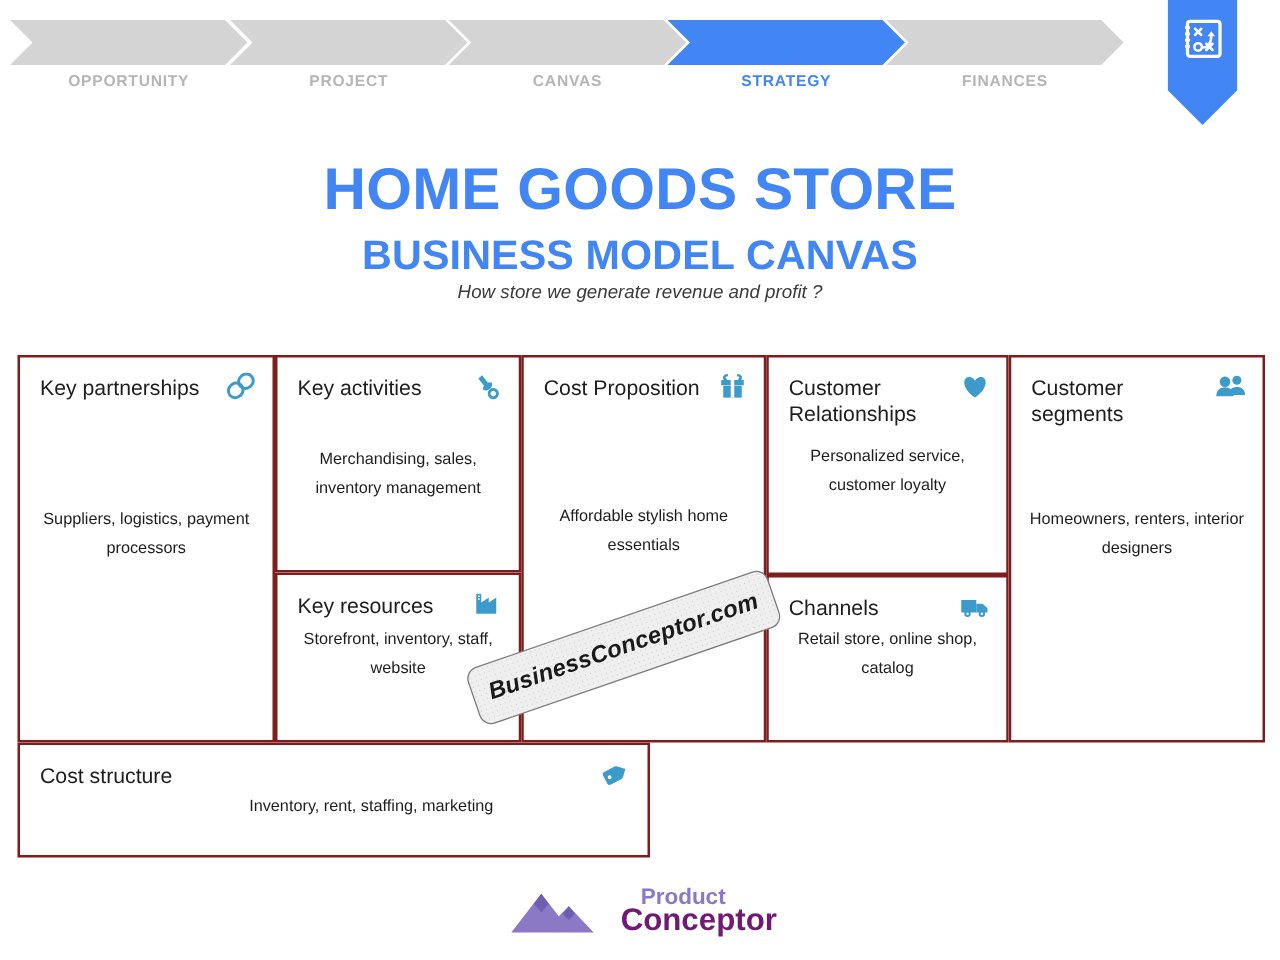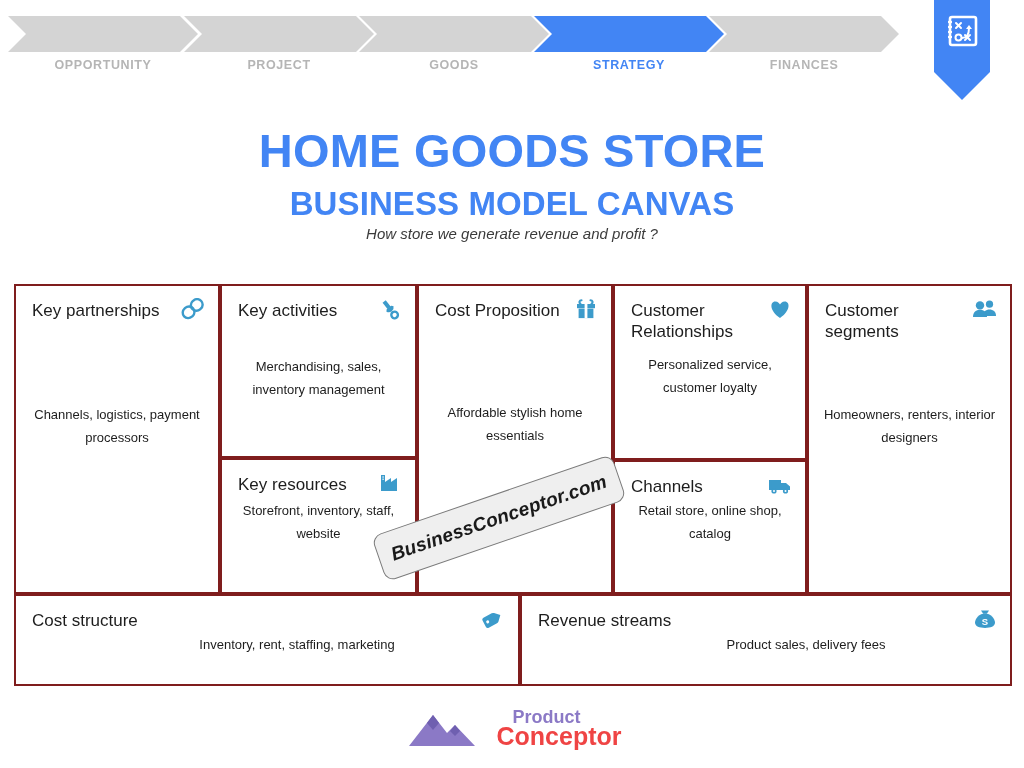--- a/index.html
+++ b/index.html
@@ -213,41 +213,41 @@
   }
   #footer-logo .logo-word-1 {
     font-size: 18px;
     font-weight: bold;
     color: #8B79C6;
     margin-left: 16px;
   }
   #footer-logo .logo-word-2 {
     font-size: 25px;
     font-weight: bold;
-    color: #ef4444;
+    color: #701a75;
   }
 </style>
 </head>
 <body>
 
 <div id="step-nav">
 
   <div class="step" style="left:8px; width:190px;">
     <div class="step-shape"></div>
     <div class="step-label">OPPORTUNITY</div>
   </div>
 
   <div class="step" style="left:184px; width:190px;">
     <div class="step-shape"></div>
     <div class="step-label">PROJECT</div>
   </div>
 
   <div class="step" style="left:359px; width:190px;">
     <div class="step-shape"></div>
-    <div class="step-label">GOODS</div>
+    <div class="step-label">CANVAS</div>
   </div>
 
   <div class="step active" style="left:534px; width:190px;">
     <div class="step-shape"></div>
     <div class="step-label">STRATEGY</div>
   </div>
 
   <div class="step" style="left:709px; width:190px;">
     <div class="step-shape"></div>
     <div class="step-label">FINANCES</div>
@@ -285,21 +285,21 @@
   <div class="cell" id="cell-key-partnerships">
     <div class="cell-title">Key partnerships</div>
     <div class="cell-icon">
       <svg width="26" height="22" viewBox="0 0 26 22">
         <g transform="rotate(-42 13 11)" fill="none" stroke="#3C9BCB" stroke-width="2.4">
           <rect x="1.5" y="5" width="12" height="11" rx="5.5"></rect>
           <rect x="12.5" y="5" width="12" height="11" rx="5.5"></rect>
         </g>
       </svg>
     </div>
-    <div class="cell-body">Channels, logistics, payment processors</div>
+    <div class="cell-body">Suppliers, logistics, payment processors</div>
   </div>
 
   <div class="cell" id="cell-key-activities">
     <div class="cell-title">Key activities</div>
     <div class="cell-icon">
       <svg width="26" height="22" viewBox="0 0 26 22">
         <g transform="rotate(-38 13 11)">
           <path d="M11 1.5 h4 v8 h-4 z" fill="#3C9BCB"></path>
           <path d="M13 9 m-2 0 a2 2 0 0 0 -1.2 0.5 L8.5 11 a5 5 0 0 0 9 0 l -1.3 -1.5 A2 2 0 0 0 15 9 Z" fill="#3C9BCB"></path>
           <circle cx="13" cy="18.5" r="3.3" fill="none" stroke="#3C9BCB" stroke-width="2.4"></circle>
@@ -380,31 +380,20 @@
       <svg width="26" height="22" viewBox="0 0 26 22">
         <g transform="rotate(-28 13 11)">
           <path d="M3 7.5 a2.2 2.2 0 0 1 2.2 -2.2 h9.3 a3 3 0 0 1 2.2 1 l4.6 4.7 l-4.6 4.7 a3 3 0 0 1 -2.2 1 h-9.3 a2.2 2.2 0 0 1 -2.2 -2.2 z" fill="#3C9BCB"></path>
           <circle cx="7" cy="11" r="1.5" fill="#ffffff"></circle>
         </g>
       </svg>
     </div>
     <div class="cell-body">Inventory, rent, staffing, marketing</div>
   </div>
 
-  <div class="cell" id="cell-revenue-streams">
-    <div class="cell-title">Revenue streams</div>
-    <div class="cell-icon">
-      <svg width="26" height="22" viewBox="0 0 26 22">
-        <path d="M9 2.5 h8 l-2.2 3.2 h-3.6 z" fill="#3C9BCB"></path>
-        <path d="M13 5.4 C 18.5 5.4, 23 10.5, 23 14.6 C 23 18.4, 18.5 20, 13 20 C 7.5 20, 3 18.4, 3 14.6 C 3 10.5, 7.5 5.4, 13 5.4 Z" fill="#3C9BCB"></path>
-        <text x="13" y="17.4" font-family="Liberation Sans, sans-serif" font-size="9.5" font-weight="bold" fill="#ffffff" text-anchor="middle">S</text>
-      </svg>
-    </div>
-    <div class="cell-body">Product sales, delivery fees</div>
-  </div>
 
 </div>
 
 <div id="watermark">BusinessConceptor.com</div>
 
 <div id="footer-logo">
   <span class="logo-mark">
     <svg width="110" height="44" viewBox="0 0 110 44">
       <path d="M6 40 L30 9 L44 27 L52 19 L72 40 Z" fill="#8B79C6"></path>
       <path d="M30 9 L36 17 L30 24 L24 17 Z" fill="#6F5FB0"></path>

